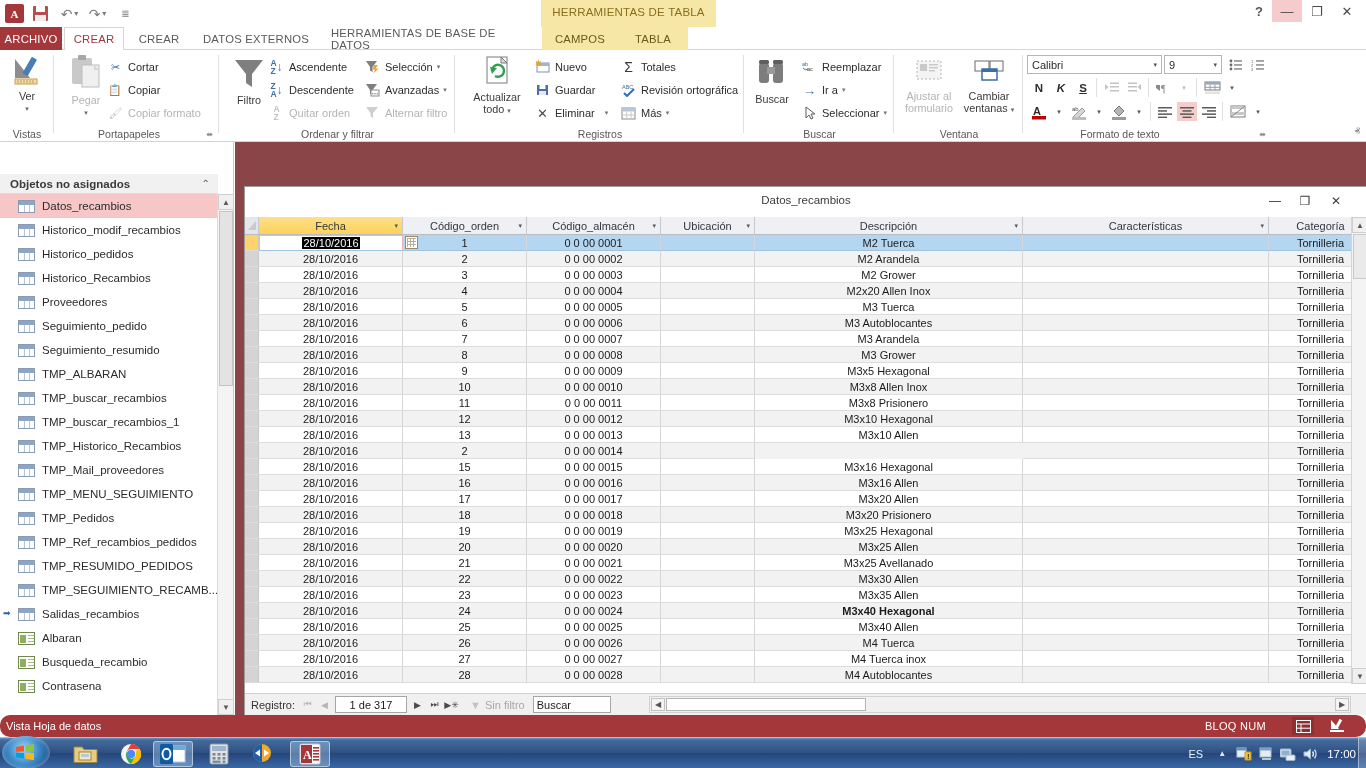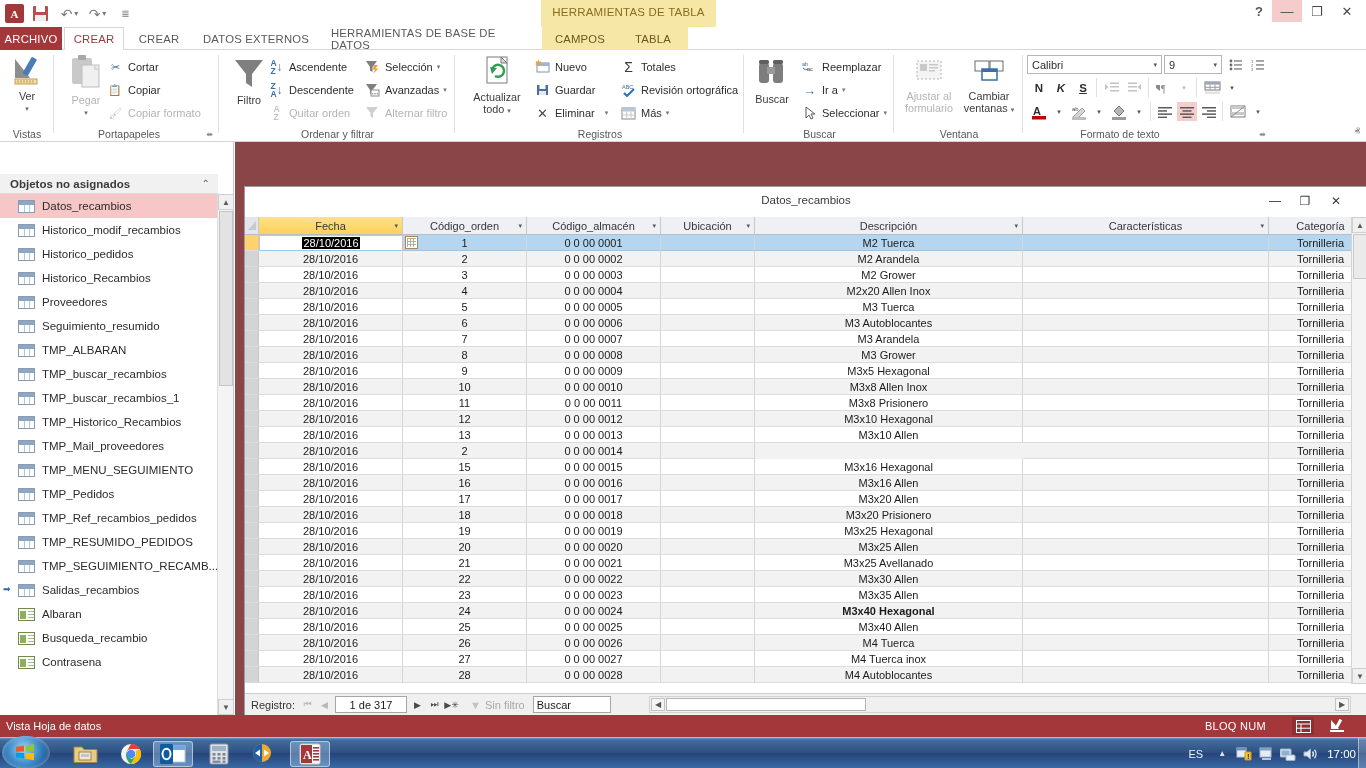--- a/index.html
+++ b/index.html
@@ -262,21 +262,21 @@
             background:#f0f0f0; border:1px solid #d2d2d2; }
   #hthumb{ position:absolute; left:16px; top:1px; width:200px; height:13px; background:#fff;
            border:1px solid #b5b5b5;}
   .hsb{ position:absolute; top:1px; width:14px; height:13px; background:#f4f4f4;
         border:1px solid #c2c2c2; display:flex;align-items:center;justify-content:center;
         font-size:8px;color:#555;}
 
   
   #statusbar{
     position:absolute; left:0; top:715px; width:1366px; height:22px;
-    background:#a4373a; color:#fff; display:flex; align-items:center;
+    background:#a4373a; color:#fff; display:flex; align-items:center;border-radius:10px;
   }
   #statustext{ margin-left:6px; font-size:11px; }
   #bloqnum{ position:absolute; right:100px; font-size:11px; letter-spacing:.3px; }
   .svbtn{ position:absolute; top:2px; width:22px; height:18px; display:flex;
           align-items:center; justify-content:center; }
   .svbtn.on{ background:#8e2f32; }
 
   
   #taskbar{
     position:absolute; left:0; top:737px; width:1366px; height:31px;
@@ -793,20 +793,24 @@
         <span class="tblicon"></span>
         <span>Historico_pedidos</span>
       </div>
       <div class="navitem">
         <span class="tblicon"></span>
         <span>Historico_Recambios</span>
       </div>
       <div class="navitem">
         <span class="tblicon"></span>
         <span>Proveedores</span>
+      </div>
+      <div class="navitem">
+        <span class="tblicon"></span>
+        <span>Seguimiento_pedido</span>
       </div>
       <div class="navitem">
         <span class="tblicon"></span>
         <span>Seguimiento_resumido</span>
       </div>
       <div class="navitem">
         <span class="tblicon"></span>
         <span>TMP_ALBARAN</span>
       </div>
       <div class="navitem">

